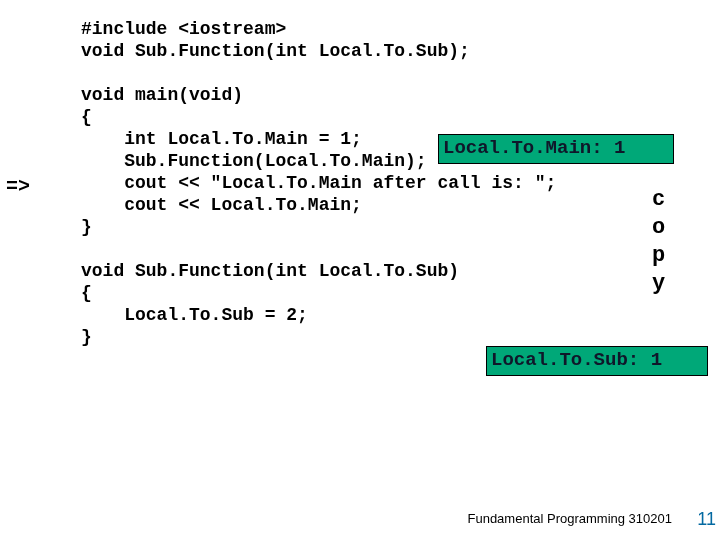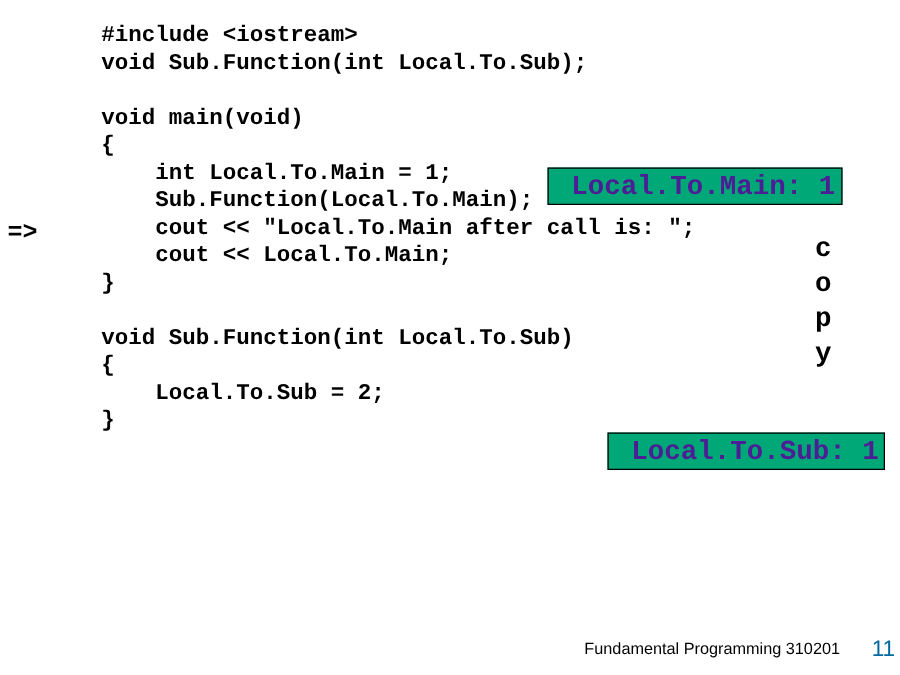--- a/index.html
+++ b/index.html
@@ -36,23 +36,23 @@
     font-family: "Courier New", Courier, monospace;
     font-weight: bold;
     font-size: 20px;
   }
   .box {
     position: absolute;
     background: #00a878;
     border: 1px solid #000;
     font-family: "Courier New", Courier, monospace;
     font-weight: bold;
-    font-size: 22px;
-    color: #4c1d95;
-    padding: 2px 18px;
+    font-size: 19px;
+    color: #0f172a;
+    padding: 2px 4px;
     box-sizing: border-box;
     white-space: nowrap;
   }
   .box1 {
     left: 438px;
     top: 134px;
     width: 236px;
     height: 30px;
   }
   .box2 {

